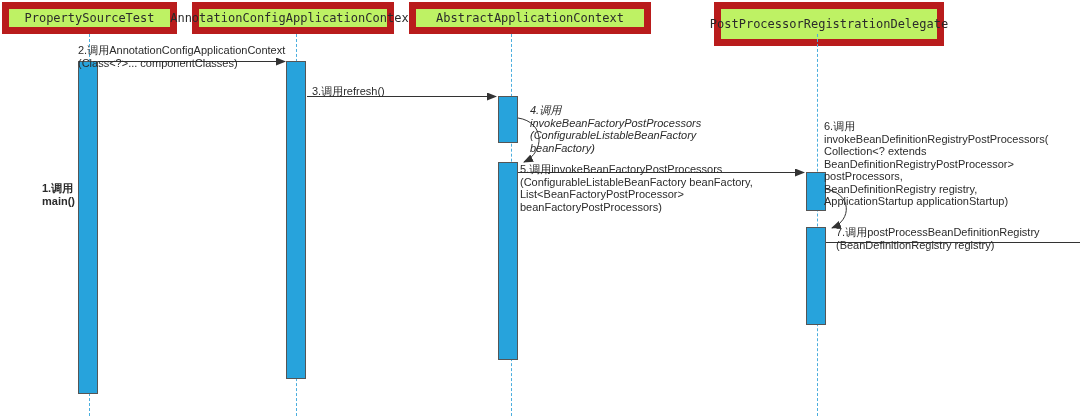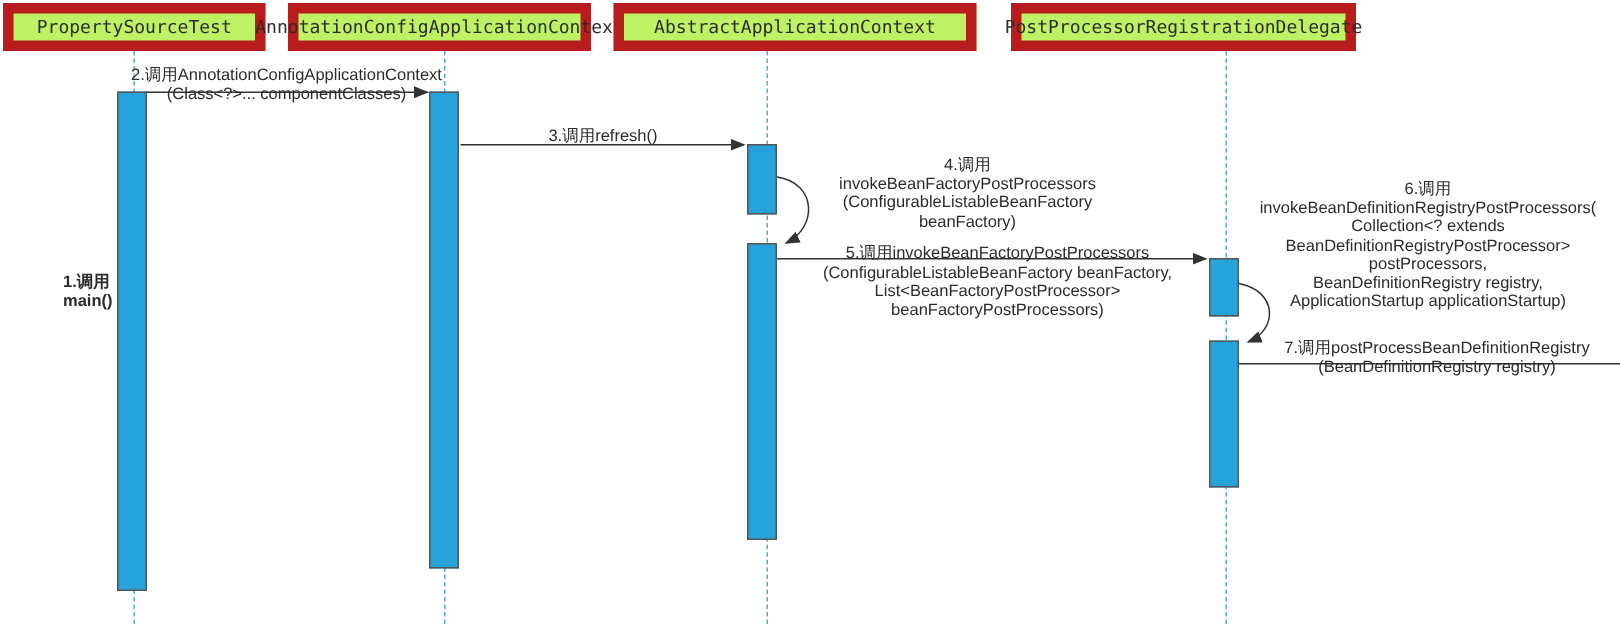--- a/index.html
+++ b/index.html
@@ -46,21 +46,20 @@
     background: #27A3DC;
     border: 1px solid #555555;
     box-sizing: border-box;
   }
   .msg-label {
     position: absolute;
     color: #2b2b2b;
     font-family: "Liberation Sans", sans-serif;
     font-size: 11px;
     line-height: 12.5px;
-    text-align: center;
     white-space: pre-line;
   }
   .msg-label.left-align {
     text-align: left;
     font-weight: bold;
   }
   svg.overlay {
     position: absolute;
     left: 0; top: 0;
     width: 1080px;
@@ -95,21 +94,21 @@
 
 <div class="lifeline-head" style="left:2px; top:2px; width:175px; height:32px;">
   <span>PropertySourceTest</span>
 </div>
 <div class="lifeline-head" style="left:192px; top:2px; width:202px; height:32px;">
   <span>AnnotationConfigApplicationContext</span>
 </div>
 <div class="lifeline-head" style="left:409px; top:2px; width:242px; height:32px;">
   <span>AbstractApplicationContext</span>
 </div>
-<div class="lifeline-head" style="left:674px; top:2px; width:230px; height:32px;">
+<div class="lifeline-head" style="left:714px; top:2px; width:230px; height:44px;">
   <span>PostProcessorRegistrationDelegate</span>
 </div>
 
 <div class="lifeline-dash" style="left:89px; top:34px; height:382px;"></div>
 <div class="lifeline-dash" style="left:296px; top:34px; height:382px;"></div>
 <div class="lifeline-dash" style="left:511px; top:34px; height:382px;"></div>
 <div class="lifeline-dash" style="left:817px; top:34px; height:382px;"></div>
 
 <div class="activation" style="left:78px; top:61px; width:20px; height:333px;"></div>
 <div class="activation" style="left:286px; top:61px; width:20px; height:318px;"></div>
@@ -119,21 +118,21 @@
 <div class="activation" style="left:806px; top:227px; width:20px; height:98px;"></div>
 
 <div class="msg-label left-align" style="left:42px; top:182px; width:40px;">1.调用
 main()</div>
 
 <div class="msg-label" style="left:78px; top:44px; width:226px;">2.调用AnnotationConfigApplicationContext
 (Class&lt;?&gt;... componentClasses)</div>
 
 <div class="msg-label" style="left:312px; top:85px; width:180px;">3.调用refresh()</div>
 
-<div class="msg-label" style="left:530px; top:104px; width:230px;">4.调用
+<div class="msg-label" style="left:530px; top:104px; width:230px;font-style:italic;">4.调用
 invokeBeanFactoryPostProcessors
 (ConfigurableListableBeanFactory
 beanFactory)</div>
 
 <div class="msg-label" style="left:520px; top:163px; width:290px;">5.调用invokeBeanFactoryPostProcessors
 (ConfigurableListableBeanFactory beanFactory,
 List&lt;BeanFactoryPostProcessor&gt;
 beanFactoryPostProcessors)</div>
 
 <div class="msg-label" style="left:824px; top:120px; width:256px;">6.调用

